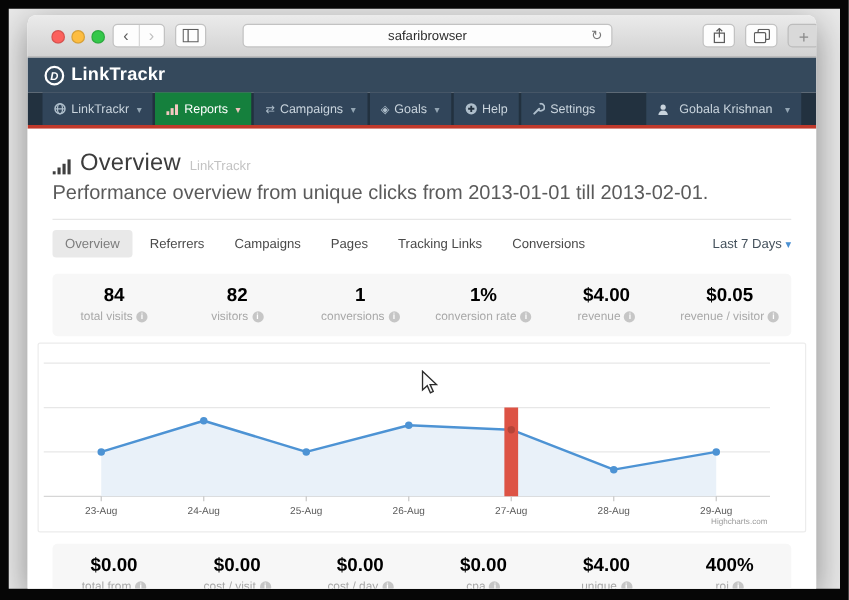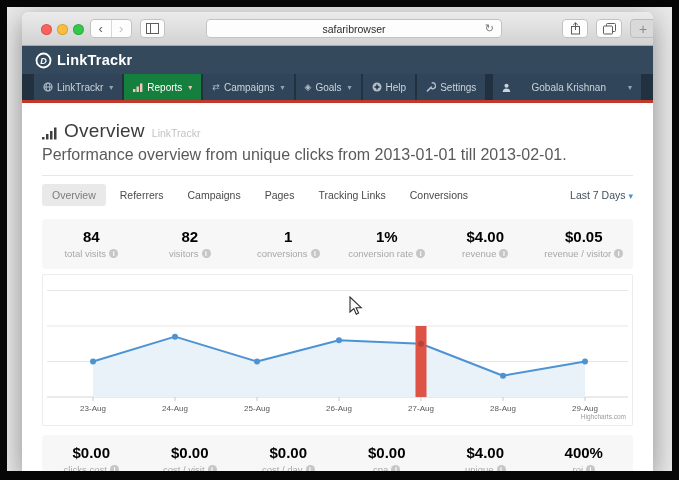--- a/index.html
+++ b/index.html
@@ -12,38 +12,38 @@
   
   .titlebar{height:33px;background:linear-gradient(#ebebeb,#d2d2d2);border-bottom:1px solid #a9a9a9;position:relative}
   .lights{position:absolute;left:19px;top:12px;display:flex;gap:5px}
   .light{width:9px;height:9px;border-radius:50%;border:0.5px solid rgba(0,0,0,.15)}
   .tbbtn{position:absolute;top:7px;height:19px;background:#fdfdfd;border:1px solid #c2c2c2;border-radius:4px;
          display:flex;align-items:center;justify-content:center;color:#5d5d5d;box-sizing:border-box}
   .seg{left:68px;width:42px;padding:0}
   .seg span{flex:1;text-align:center;font-size:13px;line-height:17px}
   .seg .fwd{color:#c0c0c0;border-left:1px solid #d8d8d8}
   .sidebarbtn{left:118px;width:25px}
-  .urlfield{left:184px;width:296px;font-size:10.5px;color:#2d2d2d;justify-content:center;position:absolute}
+  .urlfield{left:172px;width:296px;font-size:10.5px;color:#2d2d2d;justify-content:center;position:absolute}
   .urlfield .reload{position:absolute;right:7px;font-size:11px;color:#777}
   .sharebtn{left:540px;width:26px}
   .tabsbtn{left:574px;width:26px}
   .newtabbtn{left:608px;width:26px;background:#d9d9d9;border-color:#bcbcbc;color:#8a8a8a;font-size:14px}
 
   
   .brandbar{height:28px;background:#35495c;display:flex;align-items:center;padding:0 13px;gap:5px}
   .brandbar .brandname{color:#fff;font-size:14.5px;font-weight:bold;letter-spacing:.2px}
   .navbar{height:26px;background:#22313f;display:flex;align-items:stretch;padding:0 12px}
   .navitem{background:#31455a;color:#c9d4dd;font-size:10px;display:flex;align-items:center;gap:4px;
            padding:0 9px;margin-right:2px;white-space:nowrap;cursor:default}
   .navitem .glyph{font-size:9px;color:#aebecb}
   .navitem.active{background:#15803d;color:#fff}
   .navitem.active .glyph{color:#f3c7c0}
   .caret{font-size:8px;color:#93a5b3;margin-left:2px}
   .navitem.active .caret{color:#efc3bc}
-  .navuser{margin-left:auto;background:#31455a;color:#c9d4dd;font-size:10px;display:flex;align-items:center;gap:20px;padding:0 9px}
+  .navuser{margin-left:auto;background:#31455a;color:#c9d4dd;font-size:10px;display:flex;align-items:center;gap:8px;padding:0 9px}
   .redline{height:3px;background:#c0392b}
 
   
   .content{background:#fff}
   .pagehead{padding:17px 20px 0}
   .titlerow{display:flex;align-items:baseline;gap:7px}
   .pagetitle{font-size:19px;color:#3c3c3c;font-weight:500;letter-spacing:.2px}
   .titlesuffix{font-size:10.5px;color:#c3c3c3}
   .subtitle{font-size:16px;color:#5a5a5a;margin-top:4px}
   .divider{border-top:1px solid #e7e7e7;margin-top:11px}
@@ -54,21 +54,21 @@
   .range{margin-left:auto;font-size:10.5px;color:#43505b}
   .range .bluecaret{color:#4a90d2;font-size:9px}
 
   .statscard{background:#f7f7f7;border-radius:4px;margin:6px 20px 0;display:flex;padding:9px 0 10px}
   .stat{flex:1;text-align:center}
   .statvalue{font-size:15px;color:#000000;font-weight:600}
   .statlabel{font-size:9.5px;color:#a8a8a8;margin-top:3px;display:flex;justify-content:center;align-items:center;gap:3px}
   .info{width:9px;height:9px;border-radius:50%;background:#c6c6c6;color:#fff;font-size:7px;line-height:9px;
         text-align:center;display:inline-block;font-weight:bold}
 
-  .chartwrap{position:relative;margin:5px 20px 0;height:150px;background:#fff;border:1px solid #ececec;border-radius:2px}
+  .chartwrap{position:relative;margin:5px 8px 0;height:150px;background:#fff;border:1px solid #ececec;border-radius:2px}
   .chartwrap svg.plot{position:absolute;left:0;top:0}
   .cursor{position:absolute;left:306px;top:21px;pointer-events:none}
 </style>
 </head>
 <body>
 
 <div class="desktop">
   <div class="window">
 
     <div class="titlebar">
@@ -281,21 +281,21 @@
           </svg>
         <svg class="cursor" width="14" height="20" viewBox="0 0 14 20">
           <path d="M1,1 L1,16 L4.8,12.6 L7.3,18.2 L9.6,17.1 L7.1,11.7 L12.2,11.7 Z" fill="#fbfbfb" stroke="#2b2b2b" stroke-width="1.1"></path>
         </svg>
       </div>
 
       <div class="statscard" style="margin-top:9px">
         <div class="stat">
           <div class="statvalue">$0.00</div>
           <div class="statlabel">
-              <span>clicks cost</span>
+              <span>total from</span>
               <span class="info">i</span>
             </div>
         </div>
         <div class="stat">
           <div class="statvalue">$0.00</div>
           <div class="statlabel">
               <span>cost / visit</span>
               <span class="info">i</span>
             </div>
         </div>

